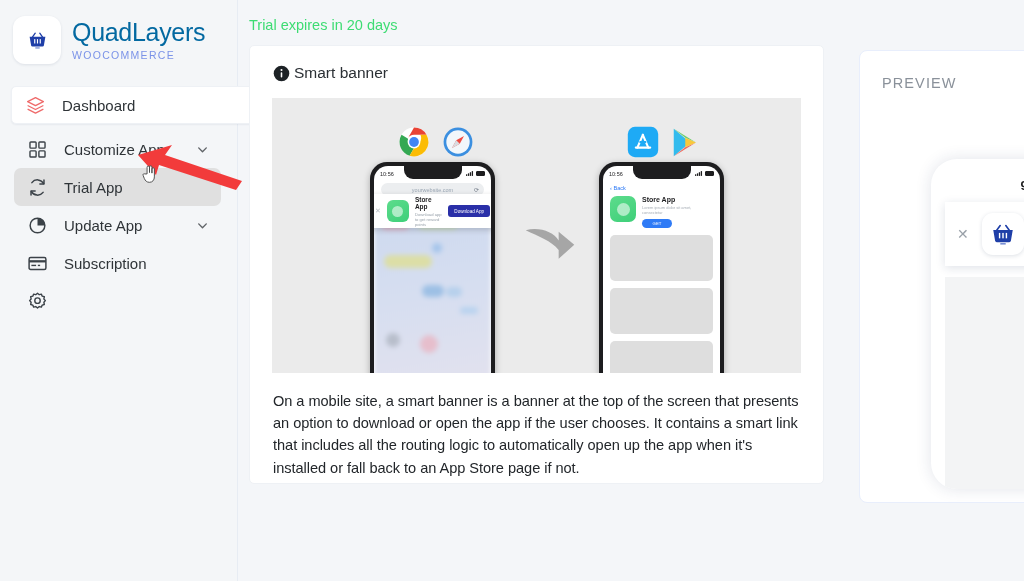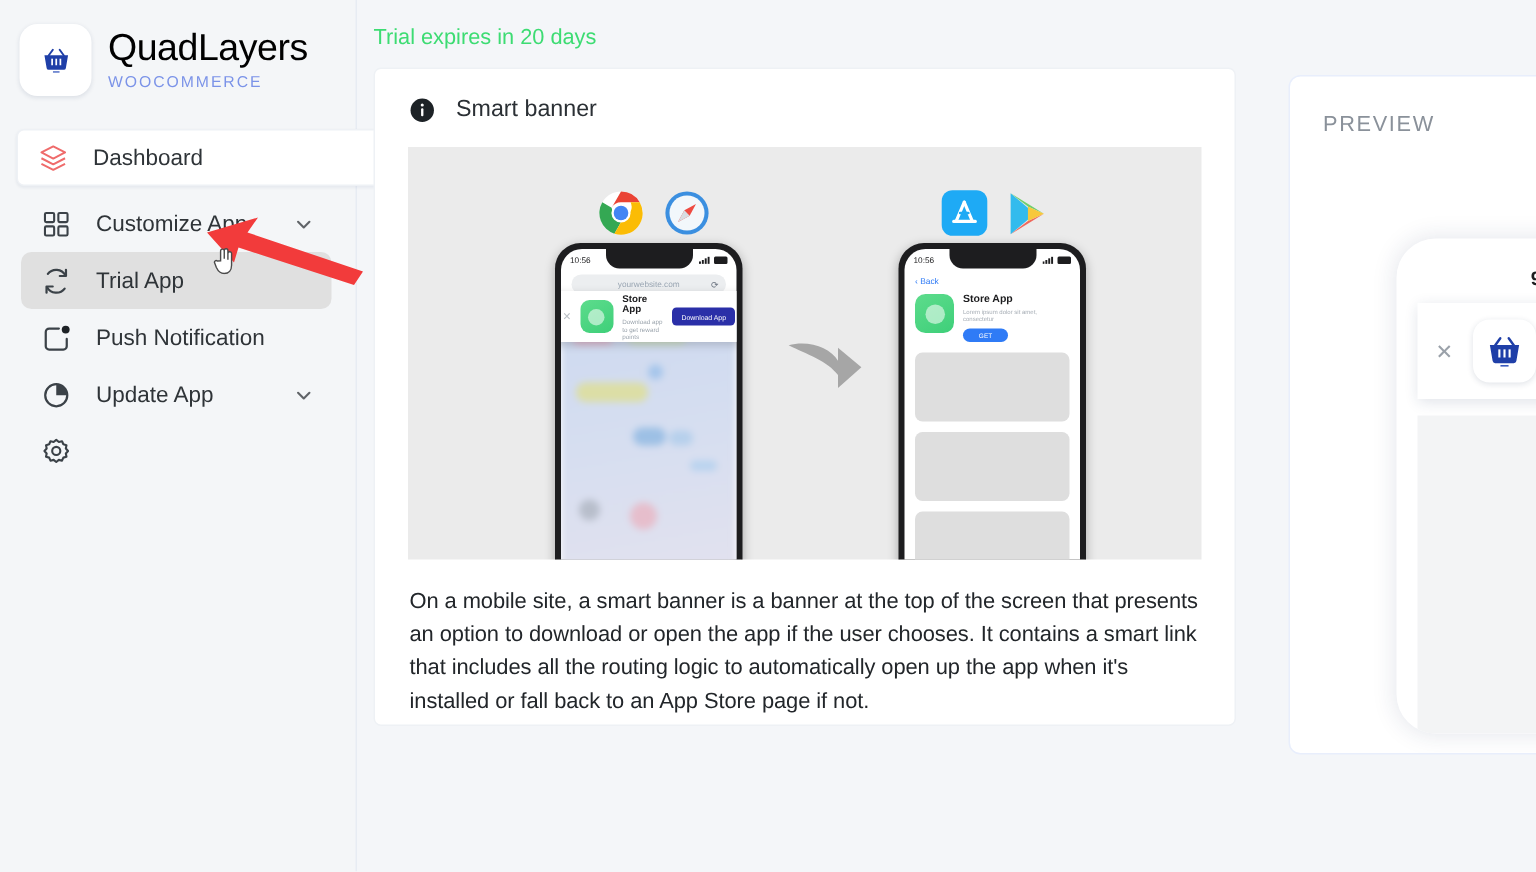--- a/index.html
+++ b/index.html
@@ -20,21 +20,21 @@
     flex: 0 0 238px;
     padding-top: 8px;
   }
   .brand { display: flex; align-items: center; gap: 11px; padding: 8px 0 10px 13px; }
   .brand-tile {
     width: 48px; height: 48px; border-radius: 12px; background: #fff;
     box-shadow: 0 1px 3px rgba(20,40,80,.10);
     display: flex; align-items: center; justify-content: center; flex: 0 0 48px;
   }
   .brand-text { display: flex; flex-direction: column; line-height: 1; }
-  .brand-name { font-size: 25px; color: #000000; letter-spacing: -.3px; }
+  .brand-name { font-size: 25px; color: #0369a1; letter-spacing: -.3px; }
   .brand-sub { font-size: 10.5px; color: #7b93e8; letter-spacing: 1.3px; margin-top: 5px; }
 
   .nav { margin-top: 6px; }
   .nav-item {
     display: flex; align-items: center; gap: 16px;
     height: 38px; margin: 0 16px 0 14px; padding: 0 12px 0 13px;
     border-radius: 7px; color: #2f3438; font-size: 15px;
     position: relative; cursor: pointer;
   }
   .nav-item.card { background: #fff; box-shadow: 0 1px 2px rgba(20,40,80,.06); }
@@ -54,21 +54,21 @@
     margin: 12px 0 0 11px; width: 575px;
   }
   .toggle-row { display: flex; align-items: center; gap: 16px; height: 73px; padding-left: 22px; }
   .switch { width: 35px; height: 18px; border-radius: 9px; background: #e3e6e9;
             border: 1px solid #d8dcdf; position: relative; flex: 0 0 35px; cursor: pointer; }
   .switch .knob { position: absolute; top: 2px; left: 2px; width: 14px; height: 14px;
                   border-radius: 50%; background: #a9afb5; }
   .toggle-label { font-size: 15.5px; color: #2b3035; }
 
   .card2 { margin-top: 12px; padding-bottom: 4px; }
-  .card-head { display: flex; align-items: center; gap: 14px; padding: 18px 0 16px 23px; }
+  .card-head { display: flex; align-items: center; gap: 4px; padding: 18px 0 16px 23px; }
   .info-ico { width: 17px; height: 17px; flex: 0 0 17px; }
   .card-title { font-size: 15.5px; color: #2b3035; }
 
   
   .illus { margin: 0 22px; height: 275px; background: #ebebeb; position: relative; overflow: hidden; }
   .browser-icons { position: absolute; top: 28px; left: 126px; display: flex; gap: 12px; }
   .store-icons  { position: absolute; top: 28px; left: 355px; display: flex; gap: 12px; align-items: center; }
   .ico32 { width: 32px; height: 32px; display: block; }
 
   .phone { position: absolute; top: 64px; width: 125px; height: 235px; }
@@ -214,39 +214,41 @@
       <div class="nav-item active">
         <svg class="nav-ico" viewBox="0 0 24 24">
           <path d="M19 7.5 A8 8 0 0 0 5.6 6.4" fill="none" stroke="#3b4248" stroke-width="1.7" stroke-linecap="round"></path>
           <path d="M5 16.5 A8 8 0 0 0 18.4 17.6" fill="none" stroke="#3b4248" stroke-width="1.7" stroke-linecap="round"></path>
           <path d="M19.4 3.3 L19.4 8 L14.7 8" fill="none" stroke="#3b4248" stroke-width="1.7" stroke-linecap="round" stroke-linejoin="round"></path>
           <path d="M4.6 20.7 L4.6 16 L9.3 16" fill="none" stroke="#3b4248" stroke-width="1.7" stroke-linecap="round" stroke-linejoin="round"></path>
         </svg>
         <span class="nav-label">Trial App</span>
       </div>
 
-      <div class="nav-item">
-        <svg class="nav-ico" viewBox="0 0 24 24">
-          <path d="M20 12.5 V18 A2.6 2.6 0 0 1 17.4 20.6 H6.6 A2.6 2.6 0 0 1 4 18 V7.2 A2.6 2.6 0 0 1 6.6 4.6 H14" fill="none" stroke="#3b4248" stroke-width="1.7" stroke-linecap="round"></path>
-          <circle cx="19.2" cy="5.4" r="3" fill="#1d2226"></circle>
-        </svg>
-        <span class="nav-label">Push Notification</span>
-      </div>
 
       <div class="nav-item">
         <svg class="nav-ico" viewBox="0 0 24 24">
           <circle cx="12" cy="12" r="8.4" fill="none" stroke="#3b4248" stroke-width="1.7"></circle>
           <path d="M12 12 V3.6 A8.4 8.4 0 0 1 20.4 12 Z" fill="#3b4248"></path>
         </svg>
         <span class="nav-label">Update App</span>
         <svg class="chev" viewBox="0 0 24 24">
           <path d="M5 9 L12 16 L19 9" fill="none" stroke="#2f3438" stroke-width="2.6" stroke-linecap="round" stroke-linejoin="round"></path>
         </svg>
       </div>
 
+      <div class="nav-item">
+        <svg class="nav-ico" viewBox="0 0 24 24">
+          <rect x="2.4" y="5.2" width="19.2" height="13.6" rx="1.8" fill="none" stroke="#3b4248" stroke-width="1.7"></rect>
+          <rect x="2.4" y="8.2" width="19.2" height="2.6" fill="#3b4248"></rect>
+          <rect x="5" y="13.4" width="5.4" height="1.6" fill="#3b4248"></rect>
+          <rect x="12.4" y="13.4" width="2.6" height="1.6" fill="#3b4248"></rect>
+        </svg>
+        <span class="nav-label">Subscription</span>
+      </div>
 
       <div class="nav-item">
         <svg class="nav-ico" viewBox="0 0 24 24">
           <path d="M12 2.6 L14 4.2 L16.4 3.6 L17.4 5.9 L19.8 6.6 L19.3 9.1 L21 11 L19.3 12.9 L19.8 15.4 L17.4 16.1 L16.4 18.4 L14 17.8 L12 19.4 L10 17.8 L7.6 18.4 L6.6 16.1 L4.2 15.4 L4.7 12.9 L3 11 L4.7 9.1 L4.2 6.6 L6.6 5.9 L7.6 3.6 L10 4.2 Z" fill="none" stroke="#3b4248" stroke-width="1.6" stroke-linejoin="round"></path>
           <circle cx="12" cy="11" r="3.1" fill="none" stroke="#3b4248" stroke-width="1.6"></circle>
         </svg>
       </div>
 
 
     </nav>

